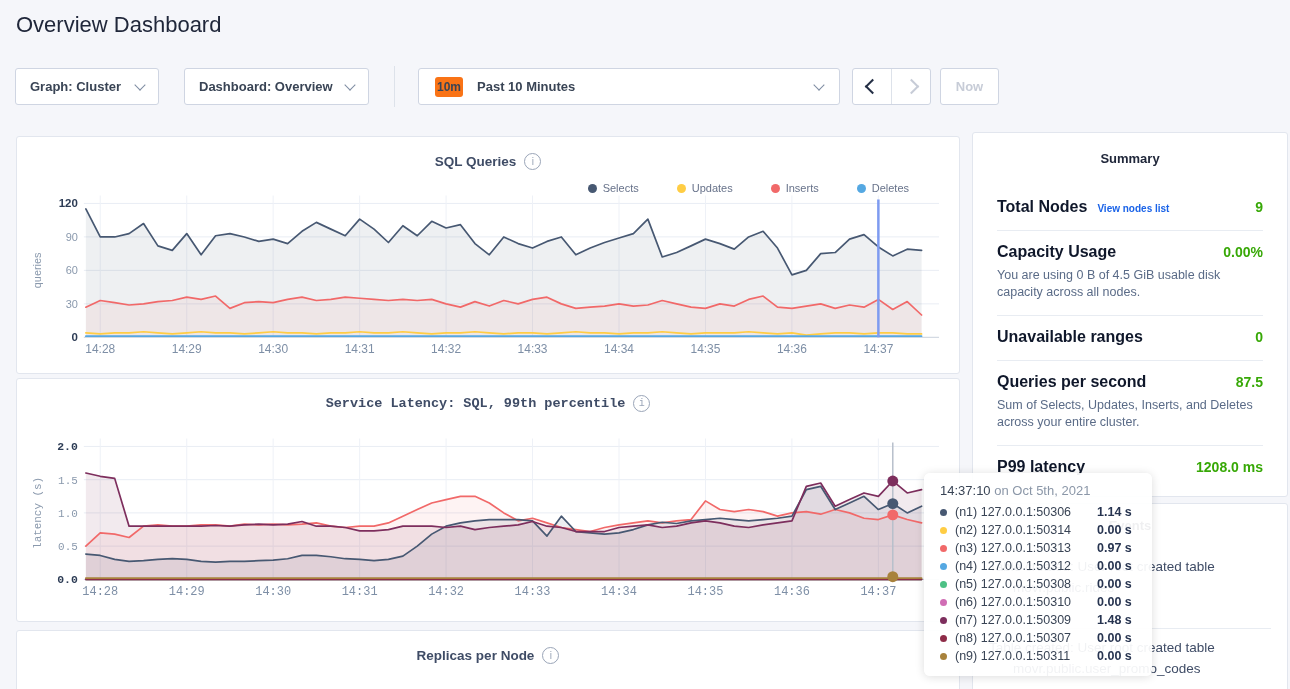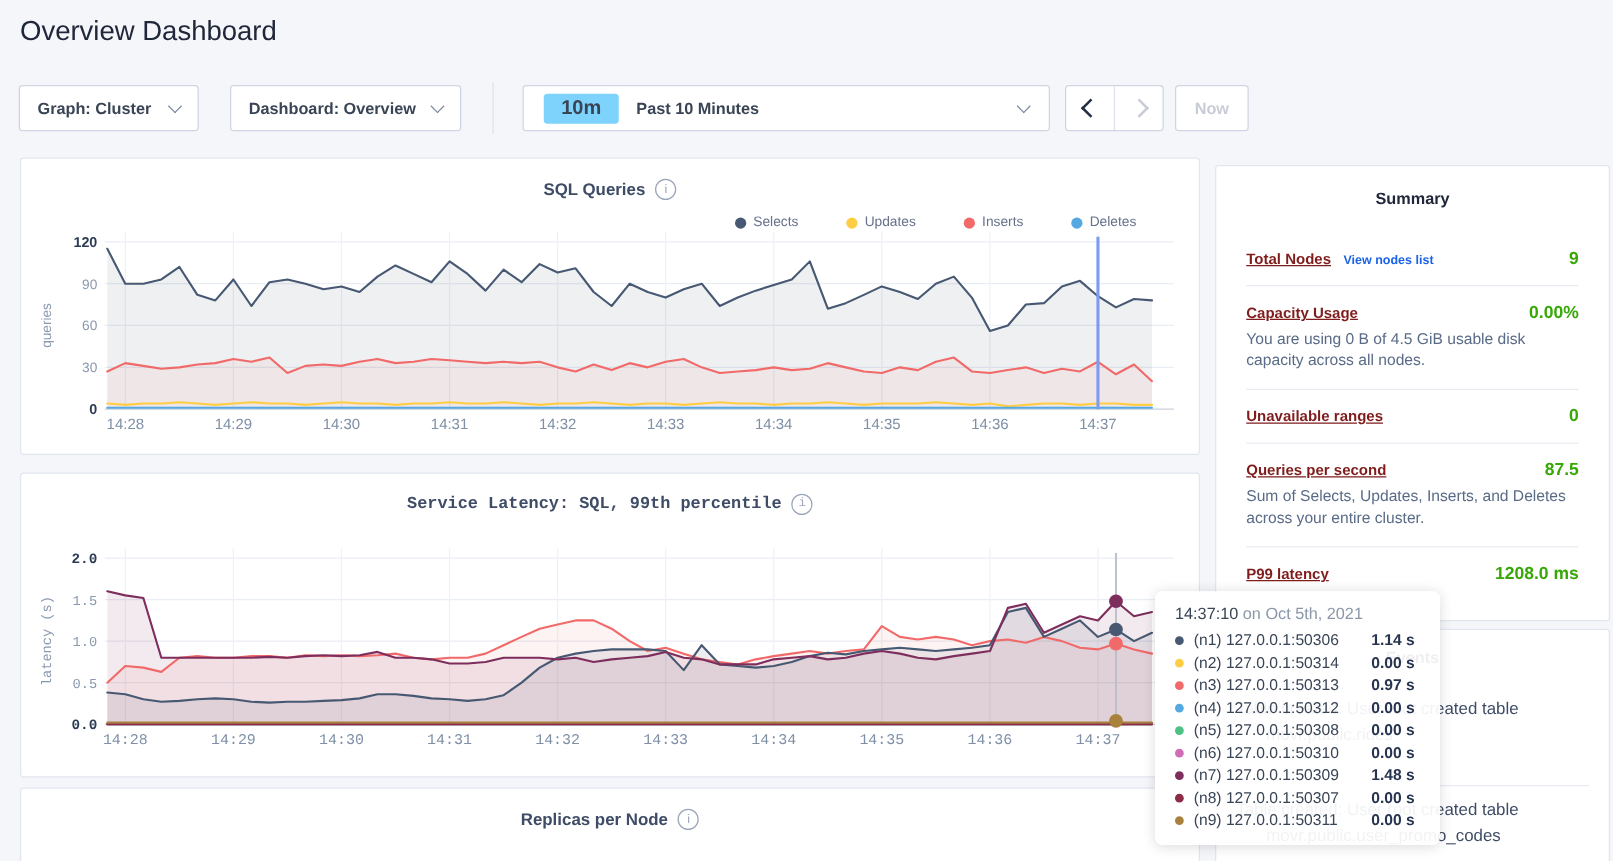--- a/index.html
+++ b/index.html
@@ -7,33 +7,33 @@
        font-family:"Liberation Sans",sans-serif;color:#394455;}
   .page{position:relative;width:1290px;height:689px;}
   .page-title{position:absolute;left:16px;top:12px;font-size:22px;font-weight:500;color:#20273a;}
   
   .ctl{position:absolute;top:68px;height:37px;box-sizing:border-box;background:#fff;
        border:1px solid #cfd5e2;border-radius:3px;display:flex;align-items:center;cursor:pointer;}
   .ctl-label{font-size:13px;font-weight:700;color:#394455;}
   .chev{width:7px;height:7px;border-right:1.6px solid #7e8ca2;border-bottom:1.6px solid #7e8ca2;
         transform:rotate(45deg);margin-top:-3px;}
   .vdiv{position:absolute;left:394px;top:66px;height:41px;width:1px;background:#dde2ea;}
-  .badge{background:#7dd3fc;border-radius:3px;padding:3px 14px;font-size:16px;font-weight:700;color:#394455;}
+  .badge{background:#f97316;border-radius:3px;padding:3px 2px;font-size:12px;font-weight:700;color:#394455;}
   .arrow-group{position:absolute;left:852px;top:68px;width:79px;height:37px;box-sizing:border-box;
         background:#fff;border:1px solid #cfd5e2;border-radius:3px;display:flex;}
   .arrow-cell{flex:1;display:flex;align-items:center;justify-content:center;cursor:pointer;}
   .arrow-cell+.arrow-cell{border-left:1px solid #dde2ea;}
   .chev-left{width:9px;height:9px;border-left:2.4px solid #242f45;border-bottom:2.4px solid #242f45;transform:rotate(45deg);}
   .chev-right{width:9px;height:9px;border-right:2.4px solid #c7ccd7;border-top:2.4px solid #c7ccd7;transform:rotate(45deg);}
   .now-btn{position:absolute;left:940px;top:68px;width:59px;height:37px;box-sizing:border-box;background:#fff;
         border:1px solid #cfd5e2;border-radius:3px;display:flex;align-items:center;justify-content:center;
         font-size:13px;font-weight:700;color:#c7ccd7;}
   
   .panel{position:absolute;background:#fff;border:1px solid #e2e6ee;border-radius:3px;box-sizing:border-box;}
-  #panel-sql{left:16px;top:126px;width:944px;height:238px;}
+  #panel-sql{left:16px;top:136px;width:944px;height:238px;}
   #panel-lat{left:16px;top:378px;width:944px;height:244px;font-family:Liberation Mono, monospace;}
   #panel-rep{left:16px;top:630px;width:944px;height:130px;}
   #panel-summary{left:972px;top:132px;width:316px;height:365px;}
   #panel-events{left:972px;top:503px;width:316px;height:220px;}
   .chart-head{position:absolute;top:16px;left:0;right:0;display:flex;justify-content:center;align-items:center;gap:8px;}
   .chart-title{font-size:13.5px;font-weight:700;color:#3f4c66;}
   .info-icon{width:15px;height:15px;border:1.2px solid #9aa5b8;border-radius:50%;color:#9aa5b8;
         font-size:10px;display:flex;align-items:center;justify-content:center;font-style:normal;cursor:pointer;}
   .legend{position:absolute;top:45px;right:50px;display:flex;gap:22px;align-items:center;}
   .legend-item{display:flex;align-items:center;gap:6px;padding-left:16px;}
@@ -43,21 +43,21 @@
   .ytick{font-size:11px;fill:#8a99ad;}
   .ytick-strong{font-size:11.5px;font-weight:700;fill:#2d3c55;}
   .xtick{font-size:12px;fill:#7e8fa6;}
   .ylab{font-size:11px;fill:#8a99ad;}
   
   .summary-title{padding:18px 0 20px;text-align:center;font-size:13px;font-weight:700;color:#20273a;}
   .sum-body{padding:0 24px;}
   .sum-row{padding:12px 0 14px;border-bottom:1px solid #e8ecf2;}
   .sum-row:last-child{border-bottom:none;}
   .sum-line{display:flex;align-items:baseline;gap:10px;}
-  .sum-label{font-size:12px;font-weight:700;color:#7f1d1d;text-decoration:underline;}
+  .sum-label{font-size:16px;font-weight:700;color:#0f172a;}
   .sum-link{font-size:10px;font-weight:700;color:#1a63e8;cursor:pointer;text-decoration:none;}
   .sum-value{margin-left:auto;font-size:14px;font-weight:700;color:#37a806;}
   .sum-desc{margin-top:6px;font-size:12.5px;line-height:17px;color:#5a6b87;}
   
   .events-title{padding:14px 0 10px;text-align:center;font-size:13px;font-weight:700;color:#20273a;}
   .ev-line{position:absolute;white-space:nowrap;font-size:13.5px;color:#3f4c66;}
   .ev-l1a{top:55px;left:16px;}
   .ev-l1b{top:76px;left:40px;}
   .ev-div{position:absolute;top:124px;left:16px;right:16px;height:1px;background:#e8ecf2;}
   .ev-l2a{top:136px;left:16px;}

